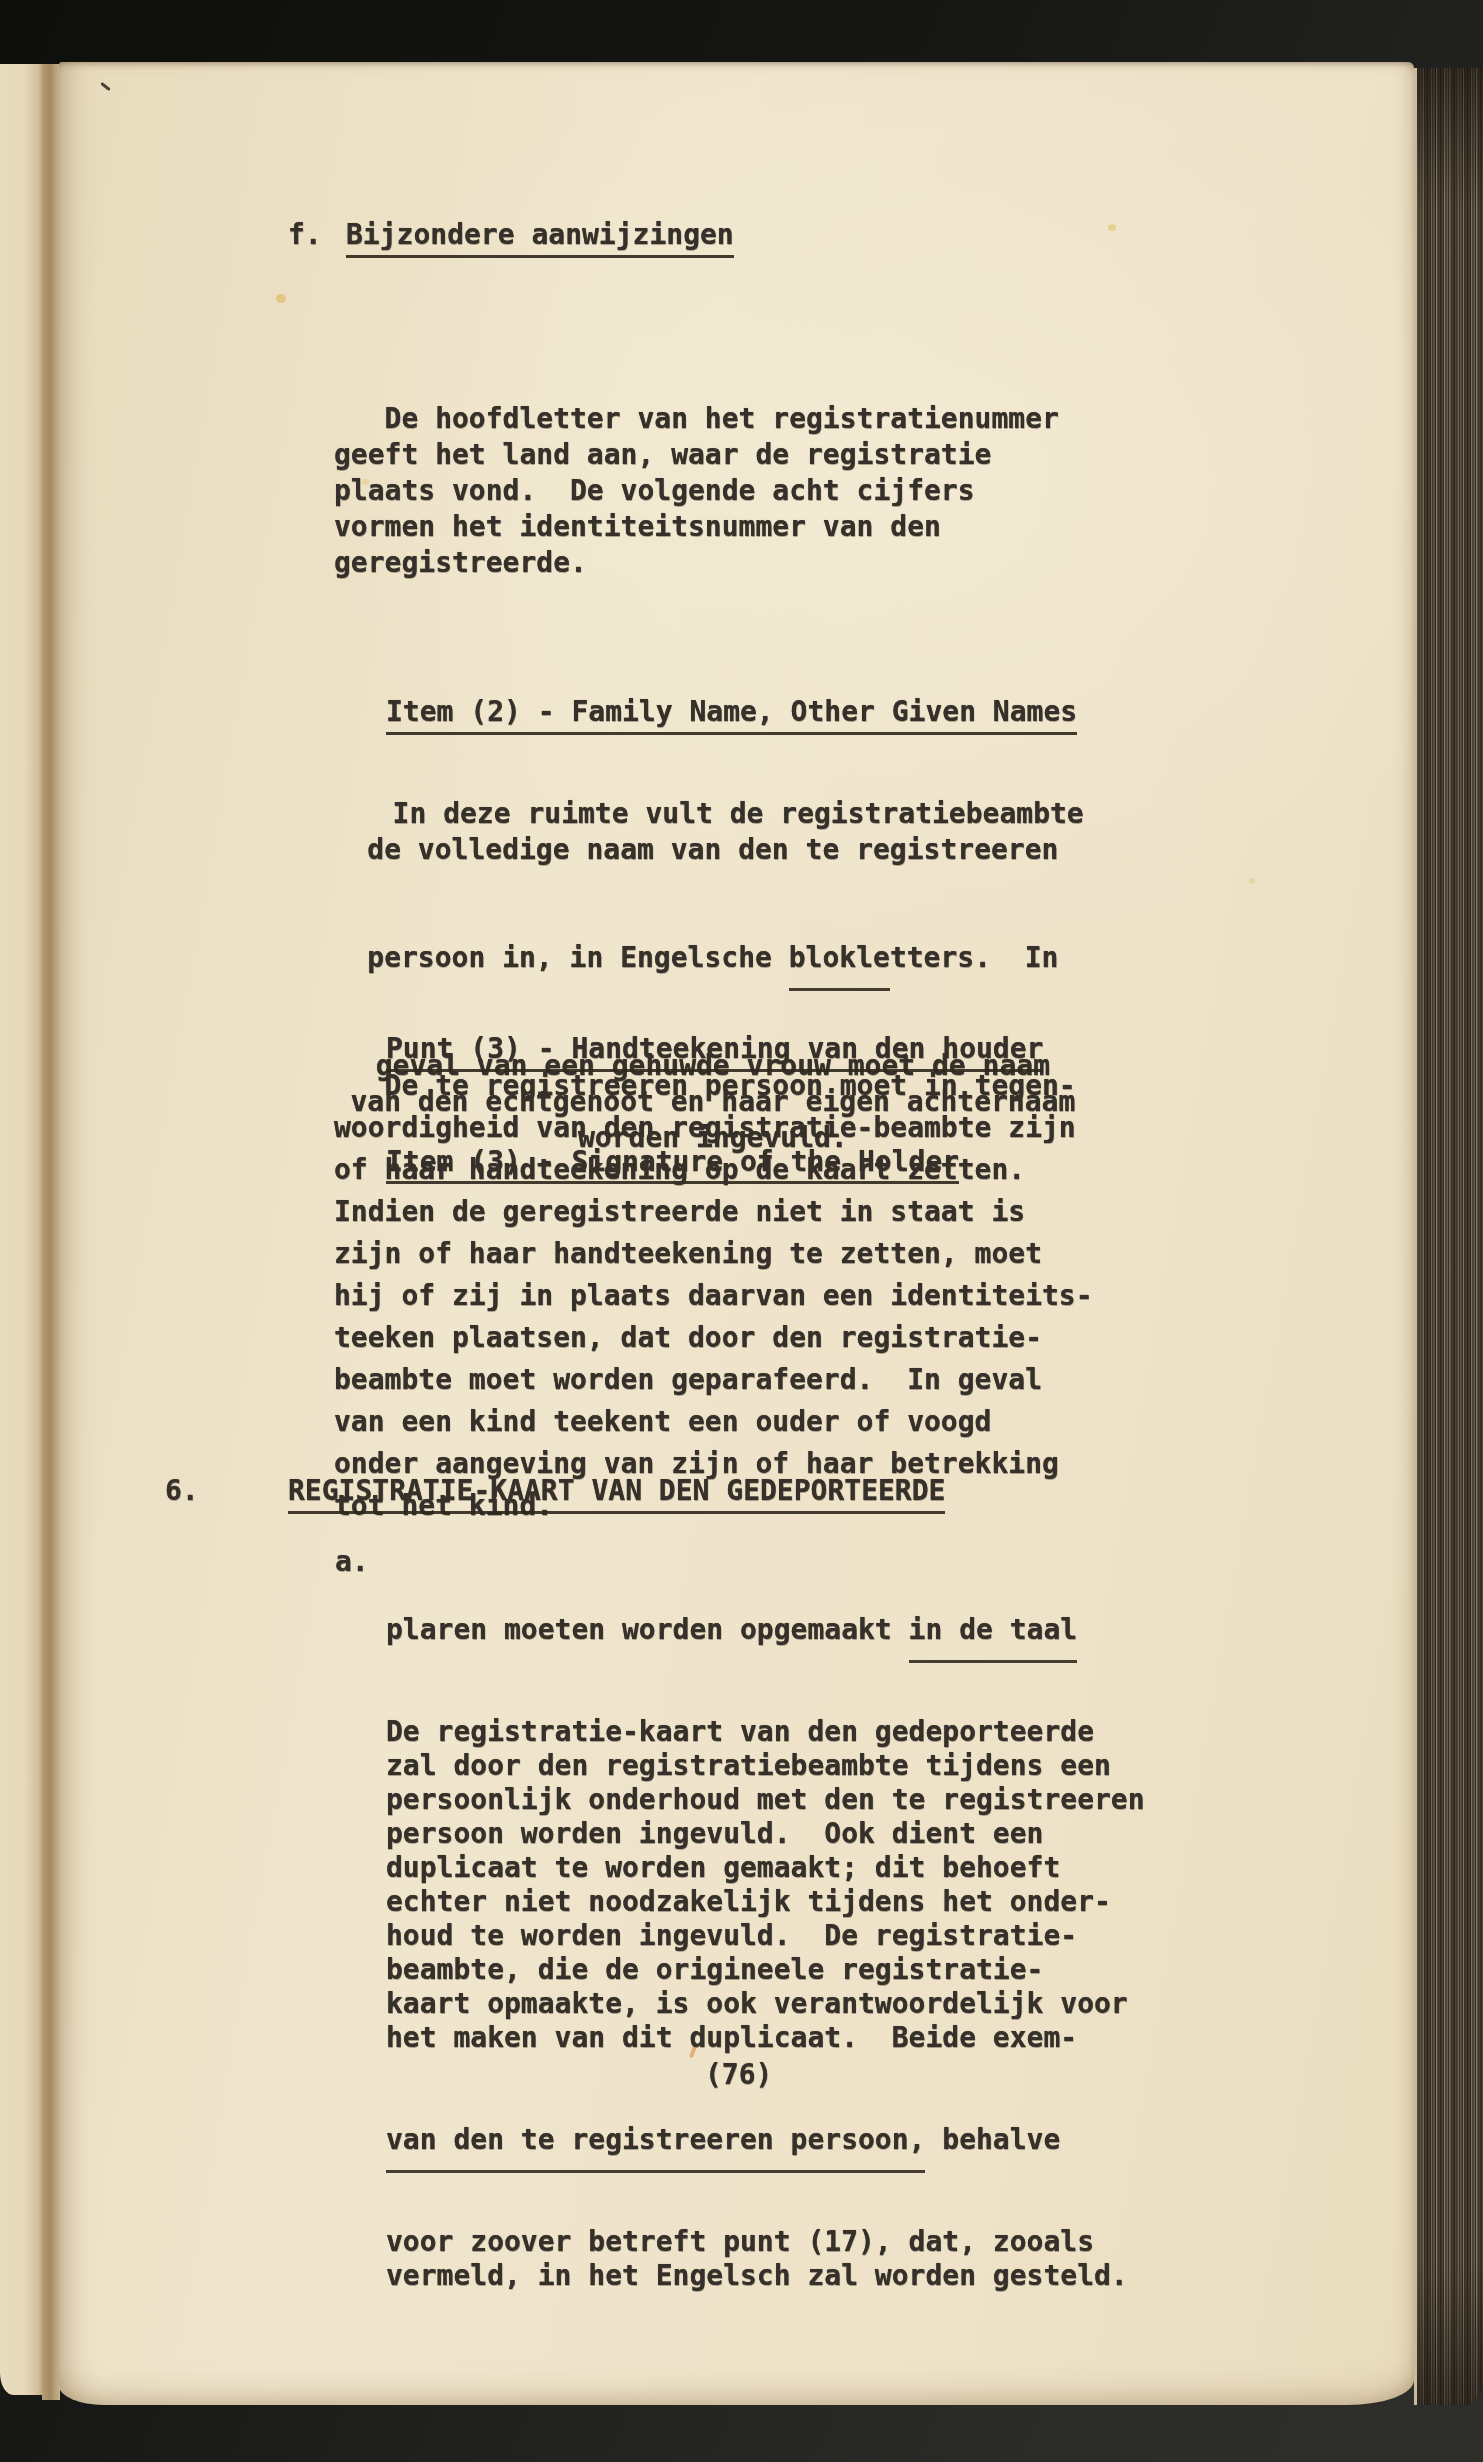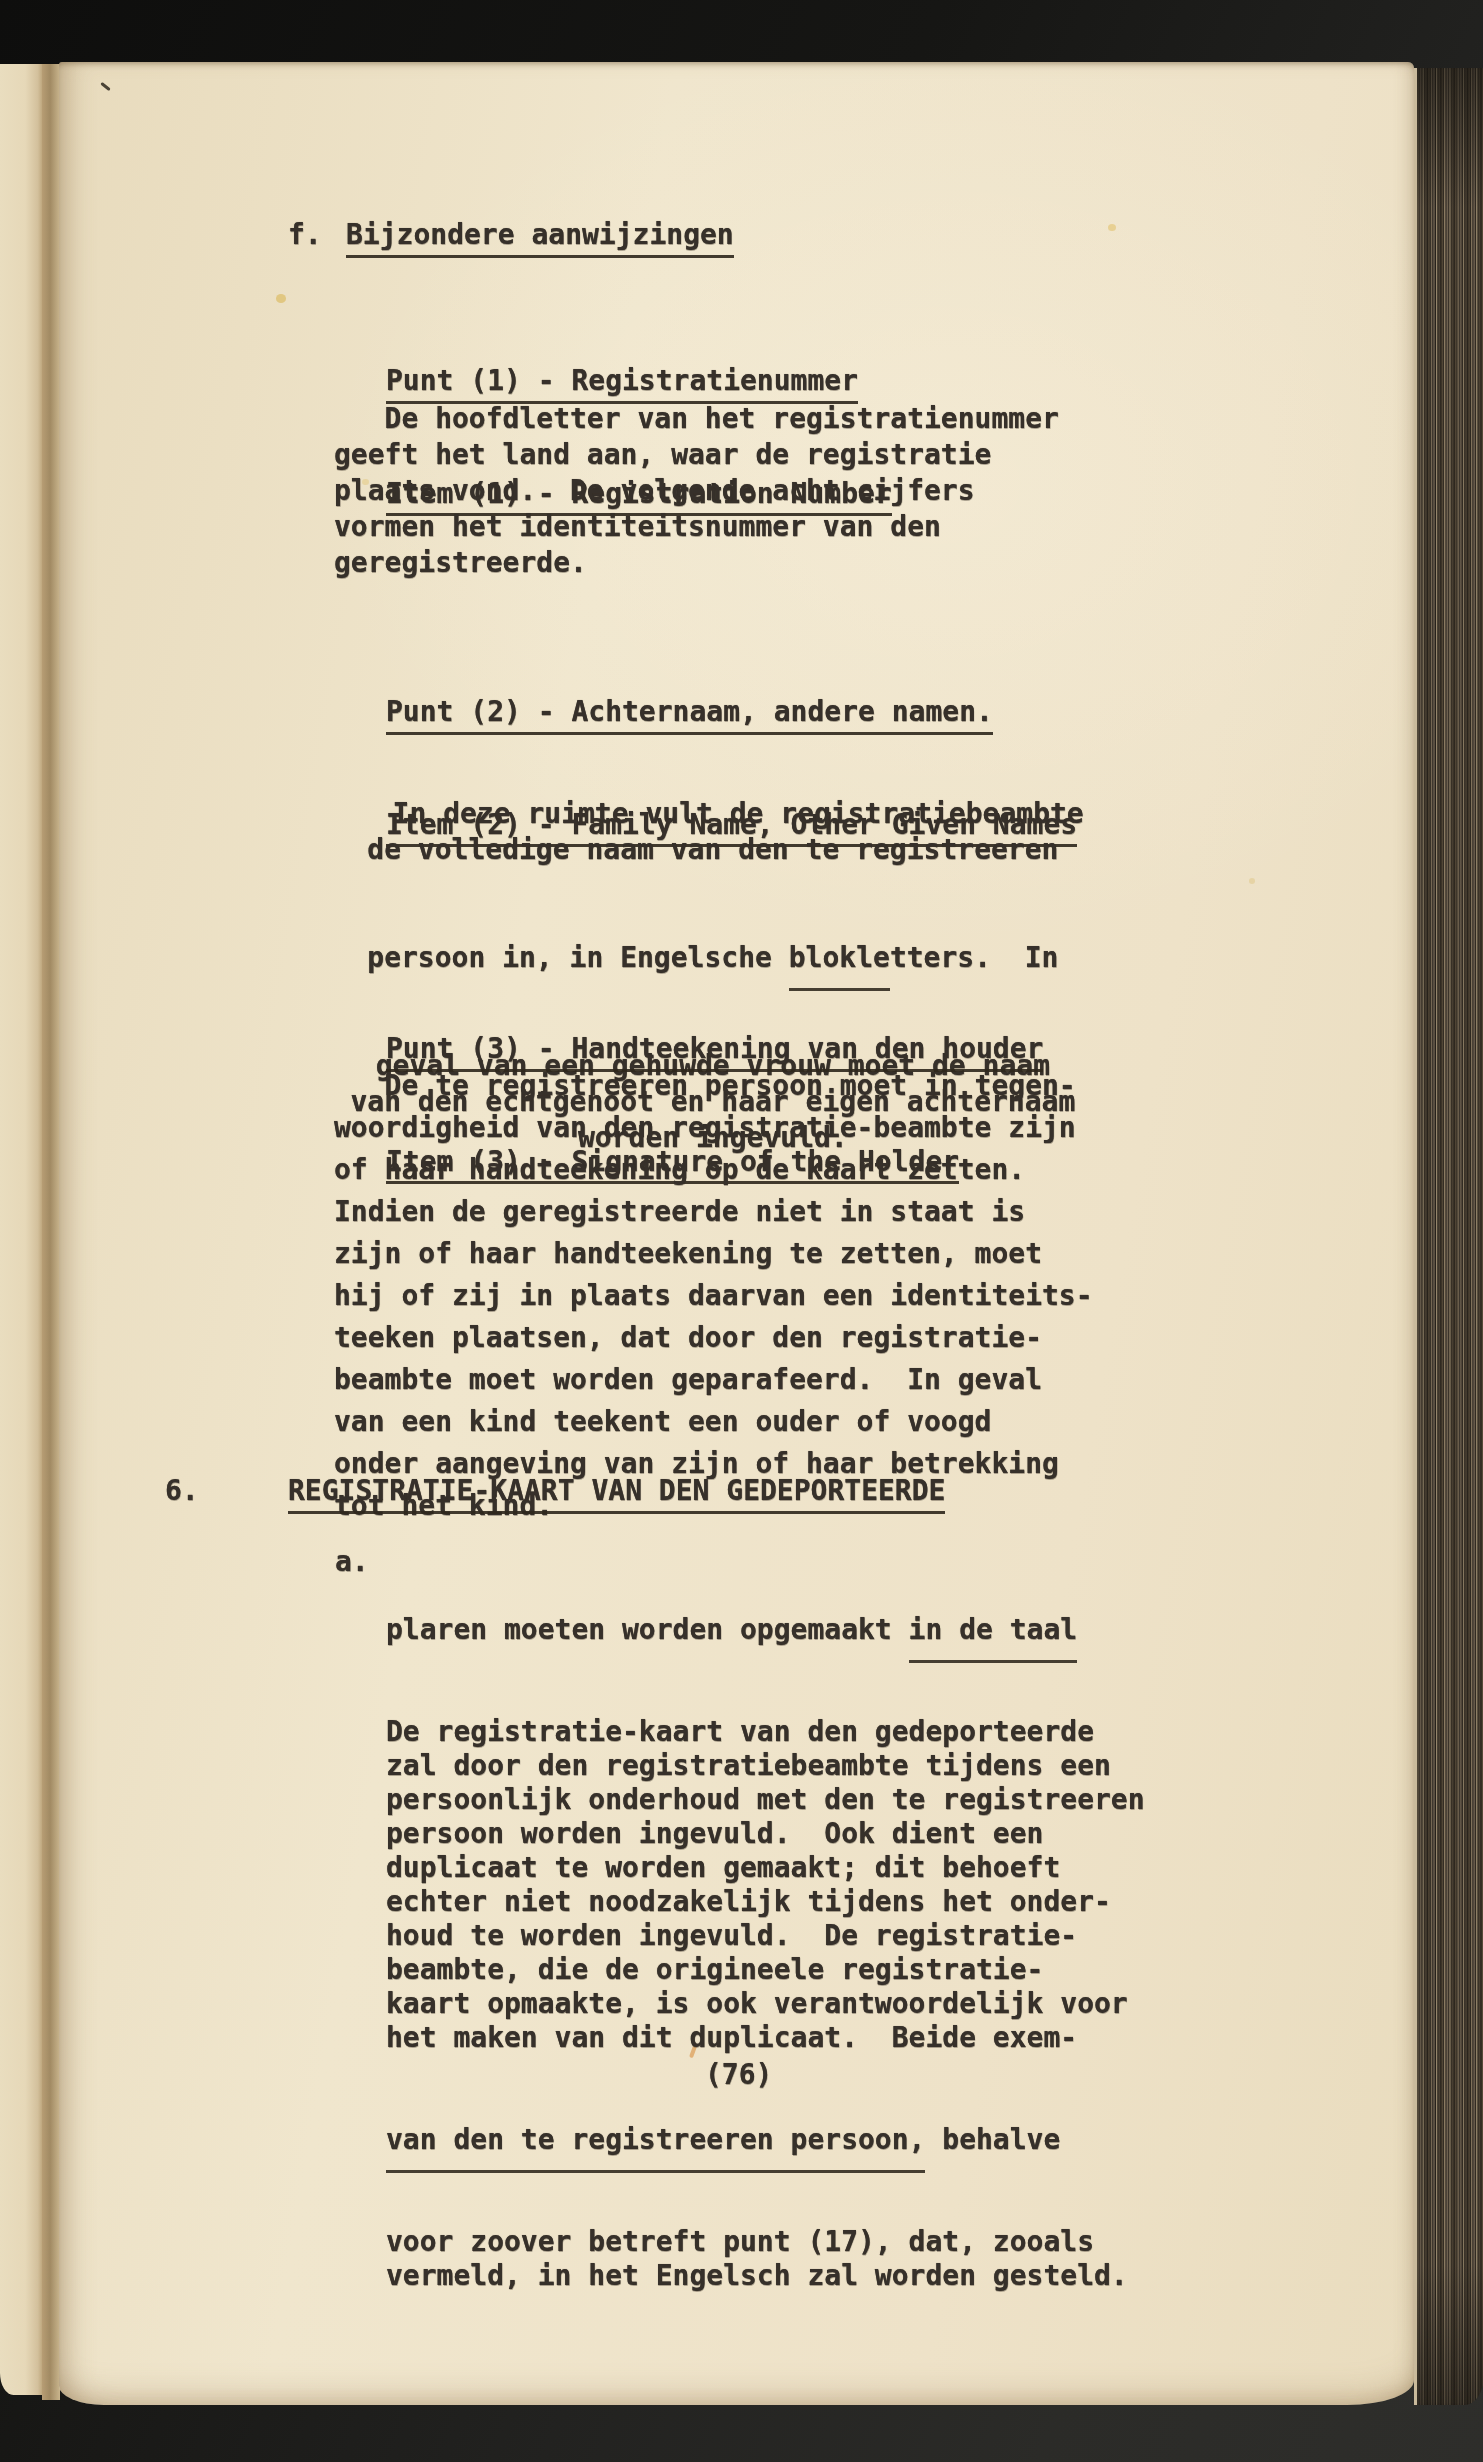--- a/index.html
+++ b/index.html
@@ -85,33 +85,28 @@
   <div class="mark" style="left:100px;top:85px;"></div>
   <div class="speck" style="left:276px;top:294px;width:10.4px;height:9px;background:rgba(216,178,74,.55);"></div>
   <div class="speck" style="left:362px;top:479px;width:6.7px;height:6px;background:rgba(227,199,123,.5);"></div>
   <div class="speck" style="left:1108px;top:224px;width:8.2px;height:7.4px;background:rgba(221,181,78,.45);"></div>
   <div class="speck" style="left:1249px;top:878px;width:6px;height:6px;background:rgba(224,198,132,.5);"></div>
   <div class="speck" style="left:691px;top:2045px;width:3.7px;height:13.4px;background:rgba(216,143,63,.6);transform:rotate(20deg);border-radius:2.2px;"></div>
 
   <div class="txt" style="left:288px;top:217px;">f.</div>
   <div class="txt" style="left:346px;top:217px;text-align:right;"><span class="ul">Bijzondere aanwijzingen</span></div>
 
-  <div class="txt" style="left:386px;top:291px;">
-    <div class="line"><span class="ul">Punt (1) - Registratienummer</span></div>
-    <div class="line"><span class="ul">Item (1) - Registration Number</span></div>
-  </div>
 
   <div class="txt" style="left:334px;top:401px;">   De hoofdletter van het registratienummer
 geeft het land aan, waar de registratie
 plaats vond.  De volgende acht cijfers
 vormen het identiteitsnummer van den
 geregistreerde.</div>
 
   <div class="txt" style="left:386px;top:622px;">
-    <div class="line"><span class="ul">Punt (2) - Achternaam, andere namen.</span></div>
     <div class="line"><span class="ul">Item (2) - Family Name, Other Given Names</span></div>
   </div>
 
   <div class="txt" style="left:342px;top:724px;text-align:center;">
     <div class="line">   In deze ruimte vult de registratiebeambte
 de volledige naam van den te registreeren</div>
     <div class="line"><span>persoon in, in Engelsche </span><span class="u">blokle</span><span>tters.  In</span></div>
     <div class="line">geval van een gehuwde vrouw moet de naam
 van den echtgenoot en haar eigen achternaam
 worden ingevuld.</div>

